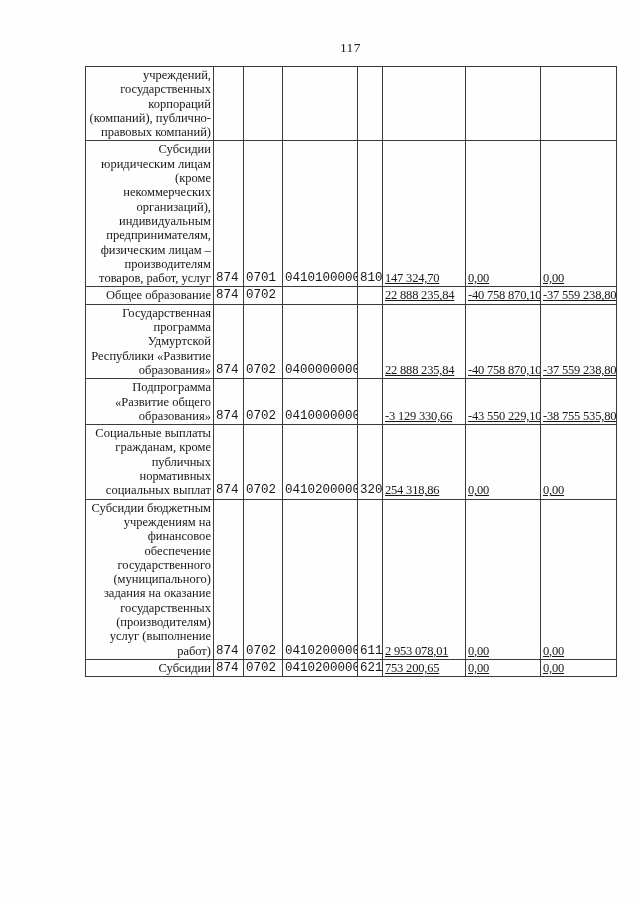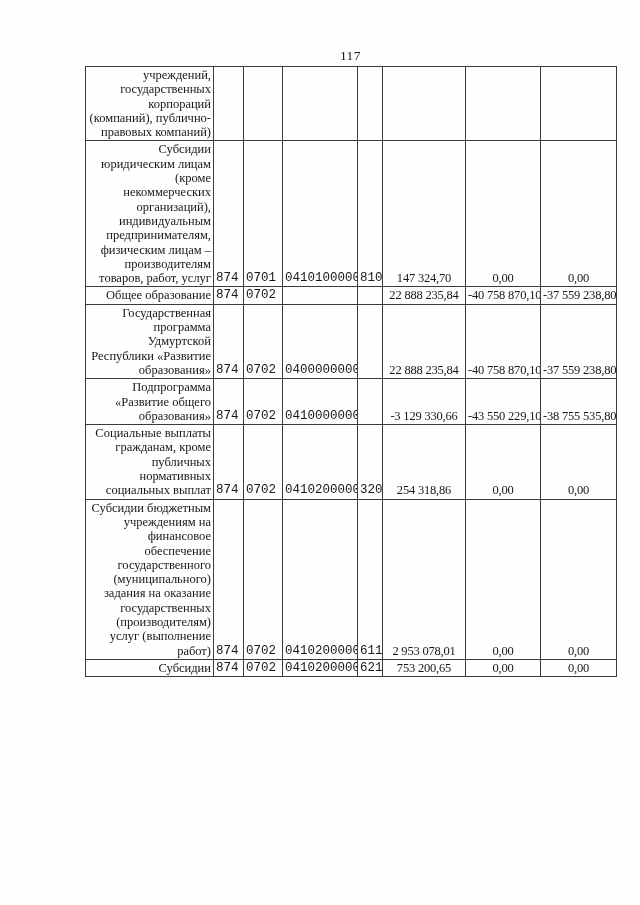--- a/index.html
+++ b/index.html
@@ -13,21 +13,21 @@
     overflow: hidden;
   }
   .sheet {
     position: absolute;
     left: 0; top: 0;
     width: 640px; height: 905px;
     background: #fefefe;
   }
   .page-number {
     position: absolute;
-    top: 48px;
+    top: 40px;
     left: 85px;
     width: 531px;
     text-align: center;
     font-size: 13.5px;
     letter-spacing: 0.5px;
     color: #1e1e1e;
   }
   table.budget {
     position: absolute;
     left: 85px;
@@ -49,24 +49,25 @@
   td.cell-title {
     text-align: right;
     padding: 1px 6px 2px 4px;
   }
   td.cell-code {
     text-align: left;
     padding: 1px 1px 2px 1px;
     font-family: Liberation Mono, monospace;
   }
   td.cell-num {
-    text-align: center;
+    text-align: left;
     padding: 1px 3px 2px 1px;
     white-space: nowrap;
     letter-spacing: -0.2px;
+    text-decoration: underline;
   }
 </style>
 </head>
 <body>
 
 <div class="sheet">
 
   <div class="page-number">117</div>
 
   <table class="budget">

